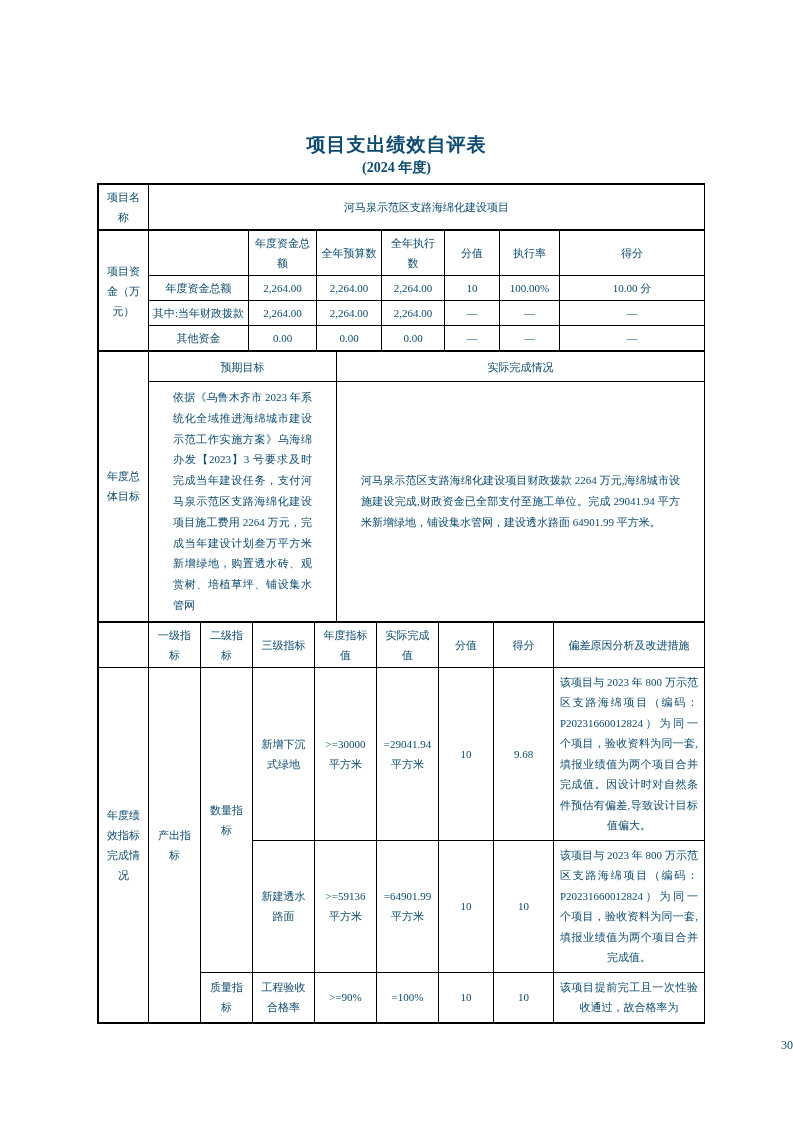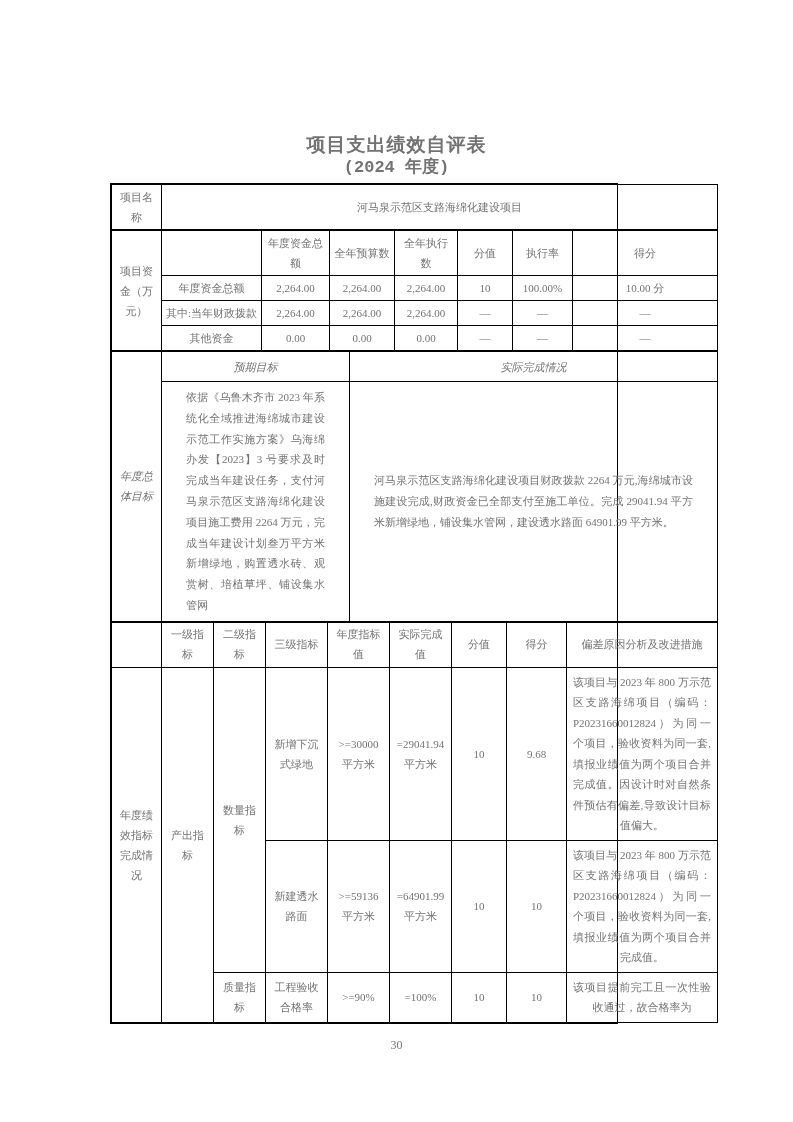--- a/index.html
+++ b/index.html
@@ -4,46 +4,45 @@
 <style>
   * { margin: 0; padding: 0; box-sizing: border-box; }
   html, body { background: #ffffff; }
   .page {
     position: relative;
     width: 793px;
     height: 1122px;
     margin: 0 auto;
     background: #ffffff;
     font-family: "Liberation Serif", "DejaVu Serif", serif;
-    color: #737373;
+    color: #0c4a6e;
   }
   .title-block {
     position: absolute;
     top: 133px;
     left: 0;
     width: 100%;
     text-align: center;
   }
   .doc-title {
     font-size: 19px;
     font-weight: bold;
     letter-spacing: 1px;
     line-height: 24px;
   }
   .doc-subtitle {
-    font-size: 17px;
+    font-size: 14px;
     font-weight: bold;
     line-height: 22px;
-    font-family: Liberation Mono, monospace;
   }
   .table-wrap {
     position: absolute;
     top: 183px;
-    left: 110px;
-    width: 508px;
+    left: 97px;
+    width: 608px;
     border: 1px solid #000;
   }
   table {
     border-collapse: collapse;
     table-layout: fixed;
     width: 606px;
     font-size: 11px;
   }
   td {
     border: 1px solid #000;
@@ -64,32 +63,32 @@
     padding: 4px 6px;
     line-height: 20.5px;
     margin-left: 8px;
   }
   td.nowrap-label { padding: 2px 1px; white-space: nowrap; margin-top: 32px; }
   
   tr.h45 td { height: 45px; }
   tr.h40 td { height: 40px; }
   tr.h44 td { height: 44px; }
   tr.h22 td { height: 22px; }
-  tr.h30 td { height: 30px; font-style: italic; }
+  tr.h30 td { height: 30px; }
   tr.h187 td { height: 187px; }
-  tr.h38 td { height: 38px; font-family: Liberation Mono, monospace; }
+  tr.h38 td { height: 38px; }
   tr.h172 td { height: 172px; }
   tr.h121 td { height: 121px; }
   tr.h44b td { height: 44px; }
   .page-number {
     position: absolute;
     top: 1038px;
     left: 0;
     width: 100%;
-    text-align: center;
+    text-align: right;
     font-size: 12px;
   }
 </style>
 </head>
 <body>
 
 <div class="page">
 
   <div class="title-block">
     <div class="doc-title">项目支出绩效自评表</div>

